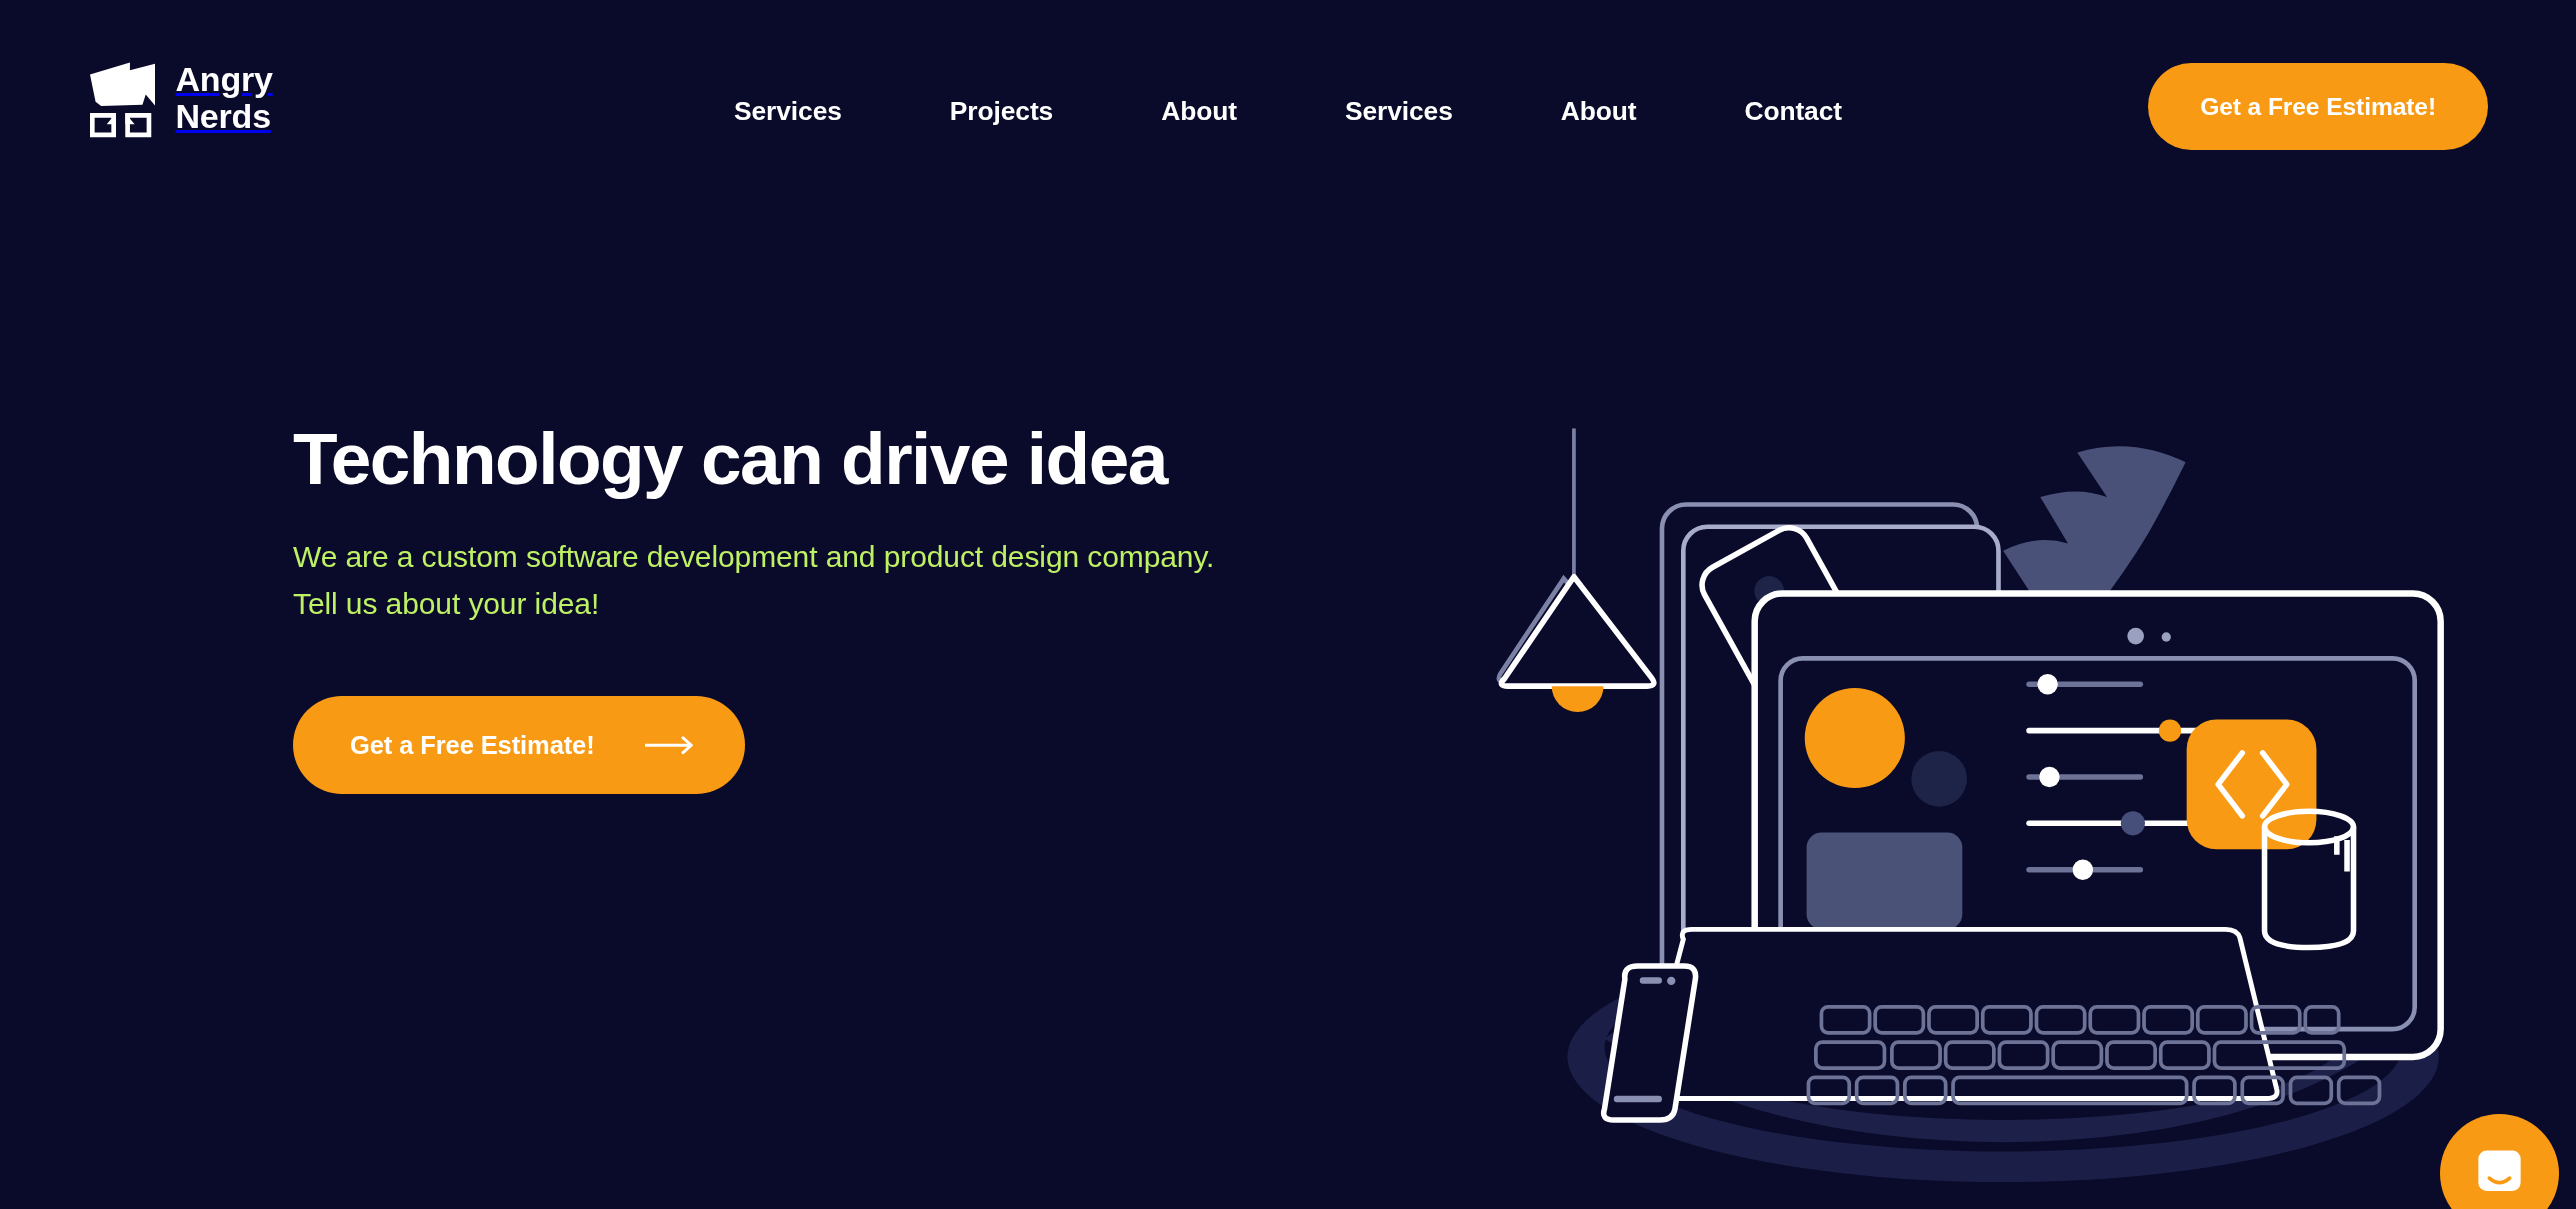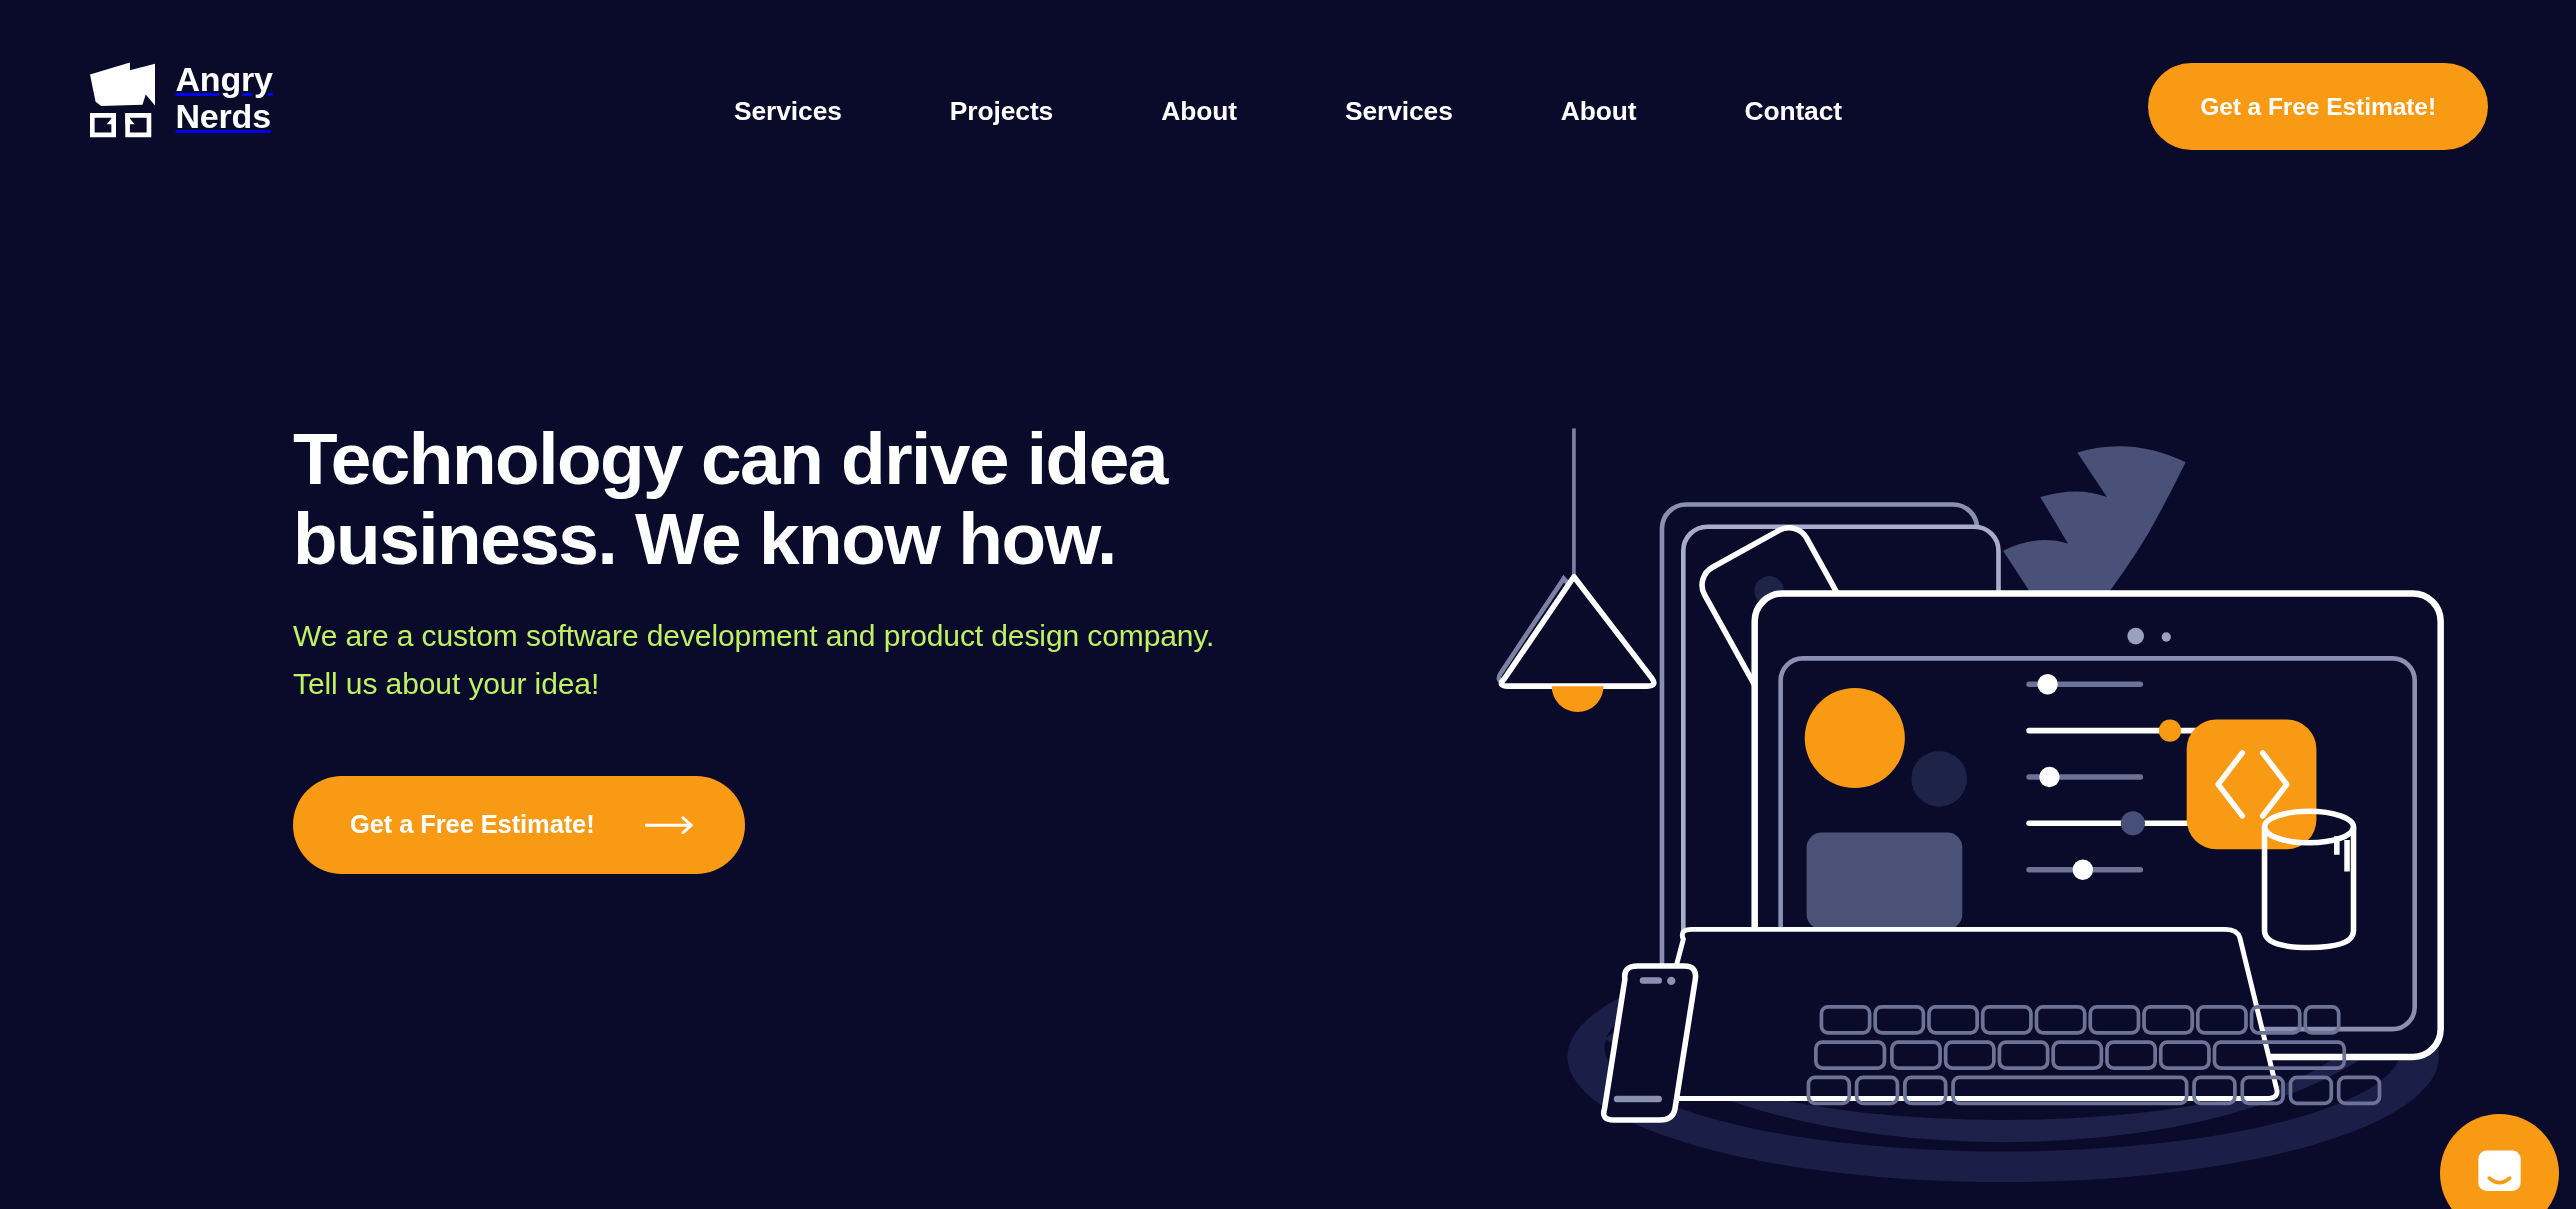--- a/index.html
+++ b/index.html
@@ -115,21 +115,20 @@
       <a class="nav-item" href="#">About</a>
       <a class="nav-item" href="#">Contact</a>
     </nav>
 
     <button class="header-cta">Get a Free Estimate!</button>
   </div>
 
   <div class="hero-text">
     <h1 class="hero-title">
       <span>Technology can drive idea</span>
-      <span>business. We know how.</span>
     </h1>
     <p class="hero-sub">We are a custom software development and product design company. Tell us about your idea!</p>
     <button class="hero-cta">
       <span>Get a Free Estimate!</span>
       <svg class="arrow" viewBox="0 0 56 20">
         <path d="M0 10 H50 M41 2 L50 10 L41 18" stroke="#ffffff" stroke-width="3.2" fill="none" stroke-linecap="round" stroke-linejoin="round"></path>
       </svg>
     </button>
   </div>
 

